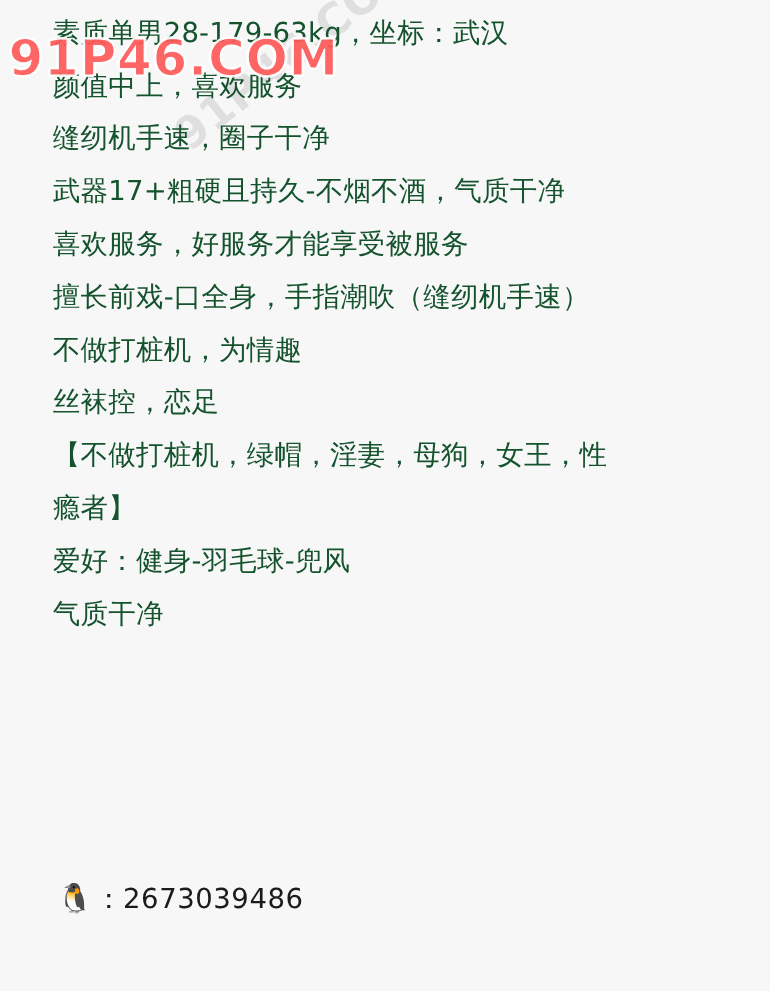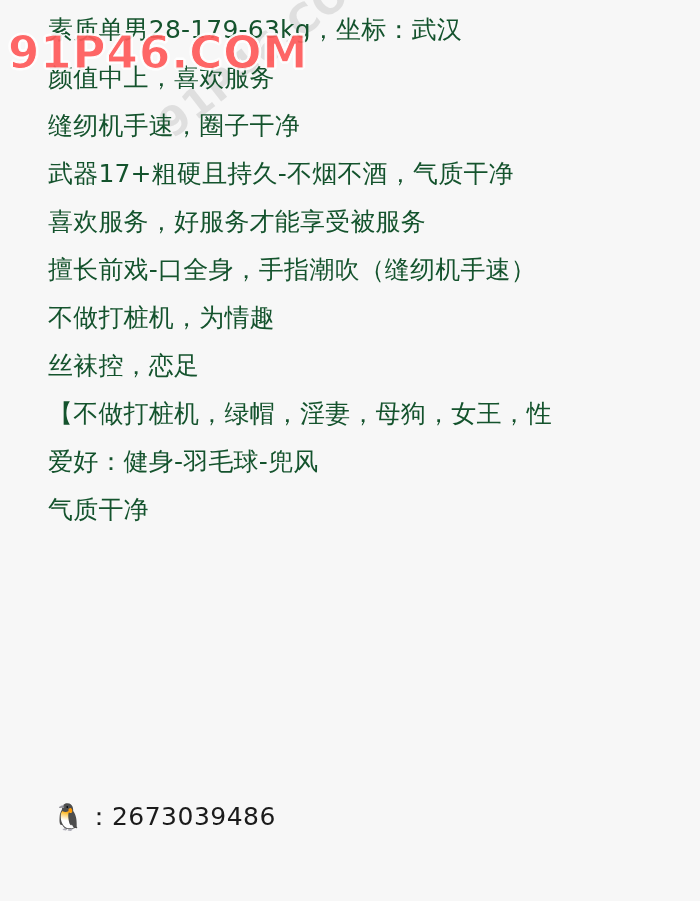--- a/index.html
+++ b/index.html
@@ -93,20 +93,21 @@
   <div class="content">
     <div class="line">素质单男28-179-63kg，坐标：武汉</div>
     <div class="line">颜值中上，喜欢服务</div>
     <div class="line">缝纫机手速，圈子干净</div>
     <div class="line">武器17+粗硬且持久-不烟不酒，气质干净</div>
     <div class="line">喜欢服务，好服务才能享受被服务</div>
     <div class="line">擅长前戏-口全身，手指潮吹（缝纫机手速）</div>
     <div class="line">不做打桩机，为情趣</div>
     <div class="line">丝袜控，恋足</div>
     <div class="line">【不做打桩机，绿帽，淫妻，母狗，女王，性</div>
+    <div class="line">瘾者】</div>
     <div class="line">爱好：健身-羽毛球-兜风</div>
     <div class="line">气质干净</div>
   </div>
 
   <div class="contact">
     <span class="penguin">🐧</span>
     <span class="contact-text">：</span>
     <span class="contact-text">2673039486</span>
   </div>
 

